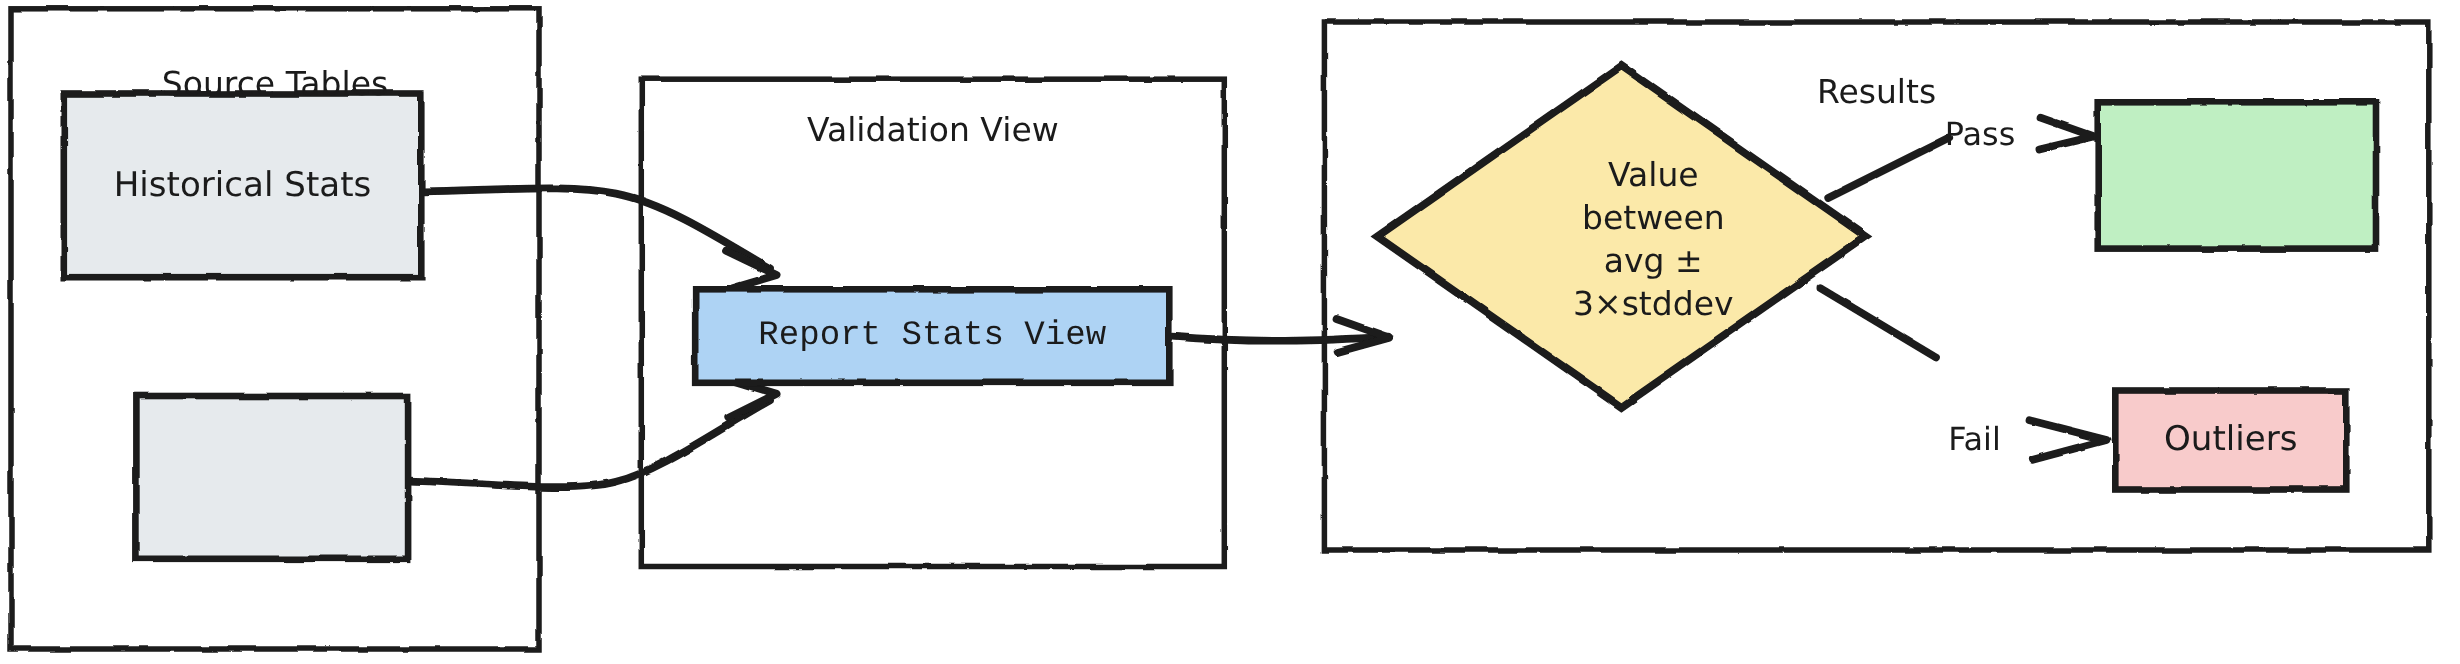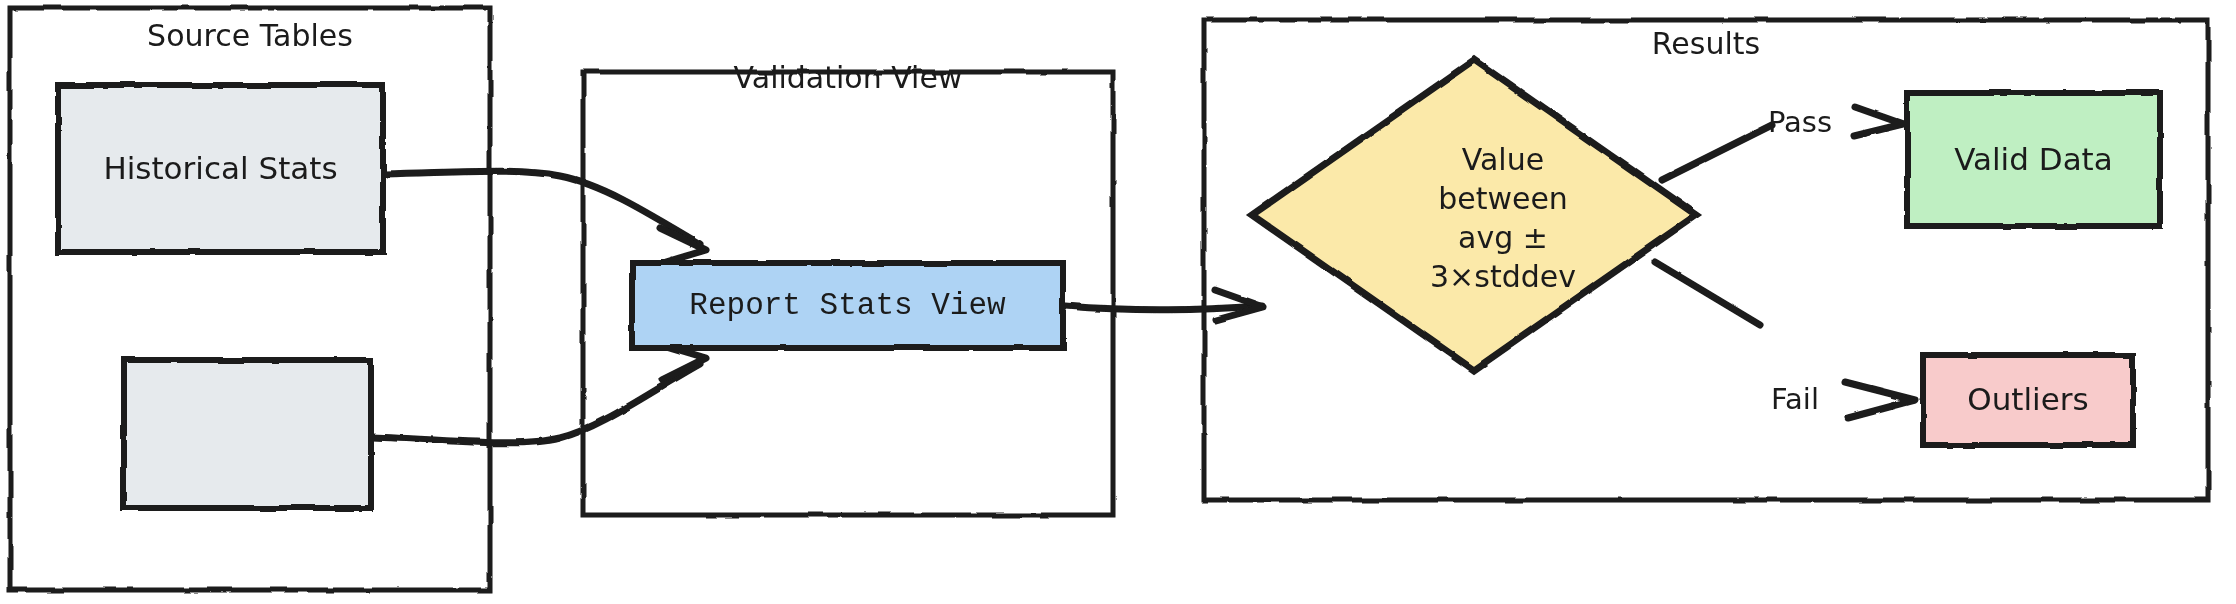--- a/index.html
+++ b/index.html
@@ -2,21 +2,21 @@
 <html><head>
 <meta charset="utf-8">
 <style>
   html,body{margin:0;padding:0;background:#ffffff;}
   body{font-family:"DejaVu Sans", sans-serif;}
   #stage{position:relative;width:2236px;height:604px;background:#ffffff;overflow:hidden;}
   #stage svg{position:absolute;left:0;top:0;width:2236px;height:604px;}
   .lbl{position:absolute;display:flex;align-items:center;justify-content:center;
        text-align:center;color:#1b1b1b;font-family:"DejaVu Sans", sans-serif;
        pointer-events:none;white-space:pre-line;line-height:1.28;}
-  .container-title{font-size:30px;}
+  .container-title{font-size:30px;margin-top:41px;}
   .node-title{font-size:31px;}
   .edge-label{font-size:29px;}
   .diamond-title{font-size:30px;line-height:1.3;}
 </style>
 </head>
 <body>
 
 <div id="stage">
 
   <svg viewBox="0 0 2236 604" xmlns="http://www.w3.org/2000/svg">
@@ -76,19 +76,18 @@
   <div class="lbl container-title" style="left:10px;top:16px;width:480px;height:40px;">Source Tables</div>
   <div class="lbl container-title" style="left:583px;top:58px;width:530px;height:40px;">Validation View</div>
   <div class="lbl container-title" style="left:1204px;top:24px;width:1004px;height:40px;">Results</div>
 
   <div class="lbl node-title" style="left:58px;top:85px;width:325px;height:167px;">Historical Stats</div>
   <div class="lbl node-title" style="left:632px;top:263px;width:431px;height:85px;font-family:Liberation Mono, monospace;">Report Stats View</div>
   <div class="lbl diamond-title" style="left:1358px;top:130px;width:290px;height:175px;">Value
 between
 avg ±
 3×stddev</div>
-  <div class="lbl node-title" style="left:1907px;top:93px;width:253px;height:133px;">Valid Data</div>
   <div class="lbl node-title" style="left:1923px;top:355px;width:210px;height:90px;">Outliers</div>
 
   <div class="lbl edge-label" style="left:1745px;top:103px;width:110px;height:40px;">Pass</div>
   <div class="lbl edge-label" style="left:1750px;top:380px;width:90px;height:40px;">Fail</div>
 
 </div>
 
 </body></html>

